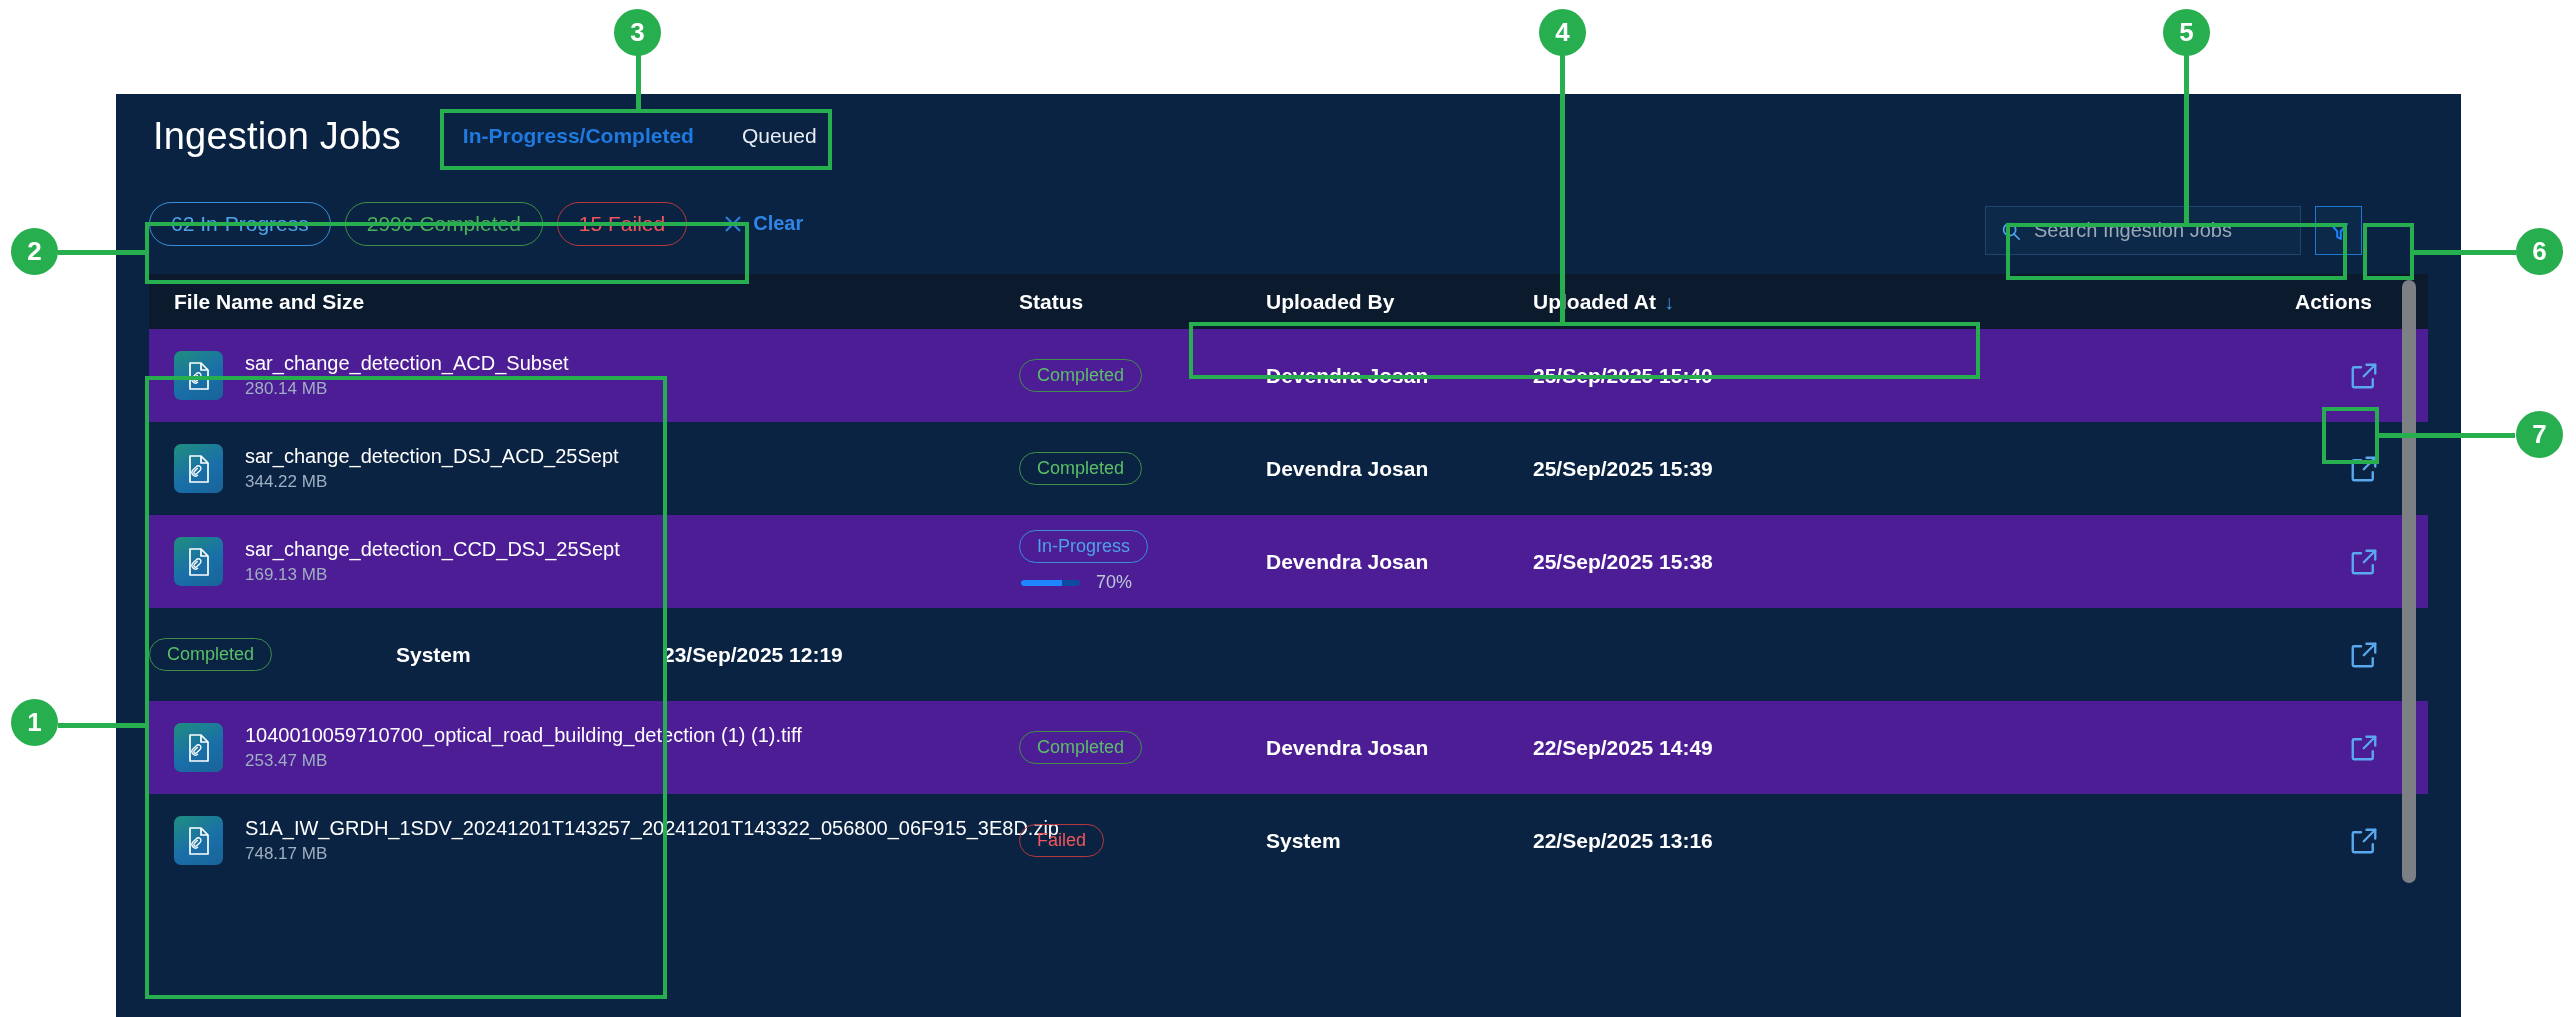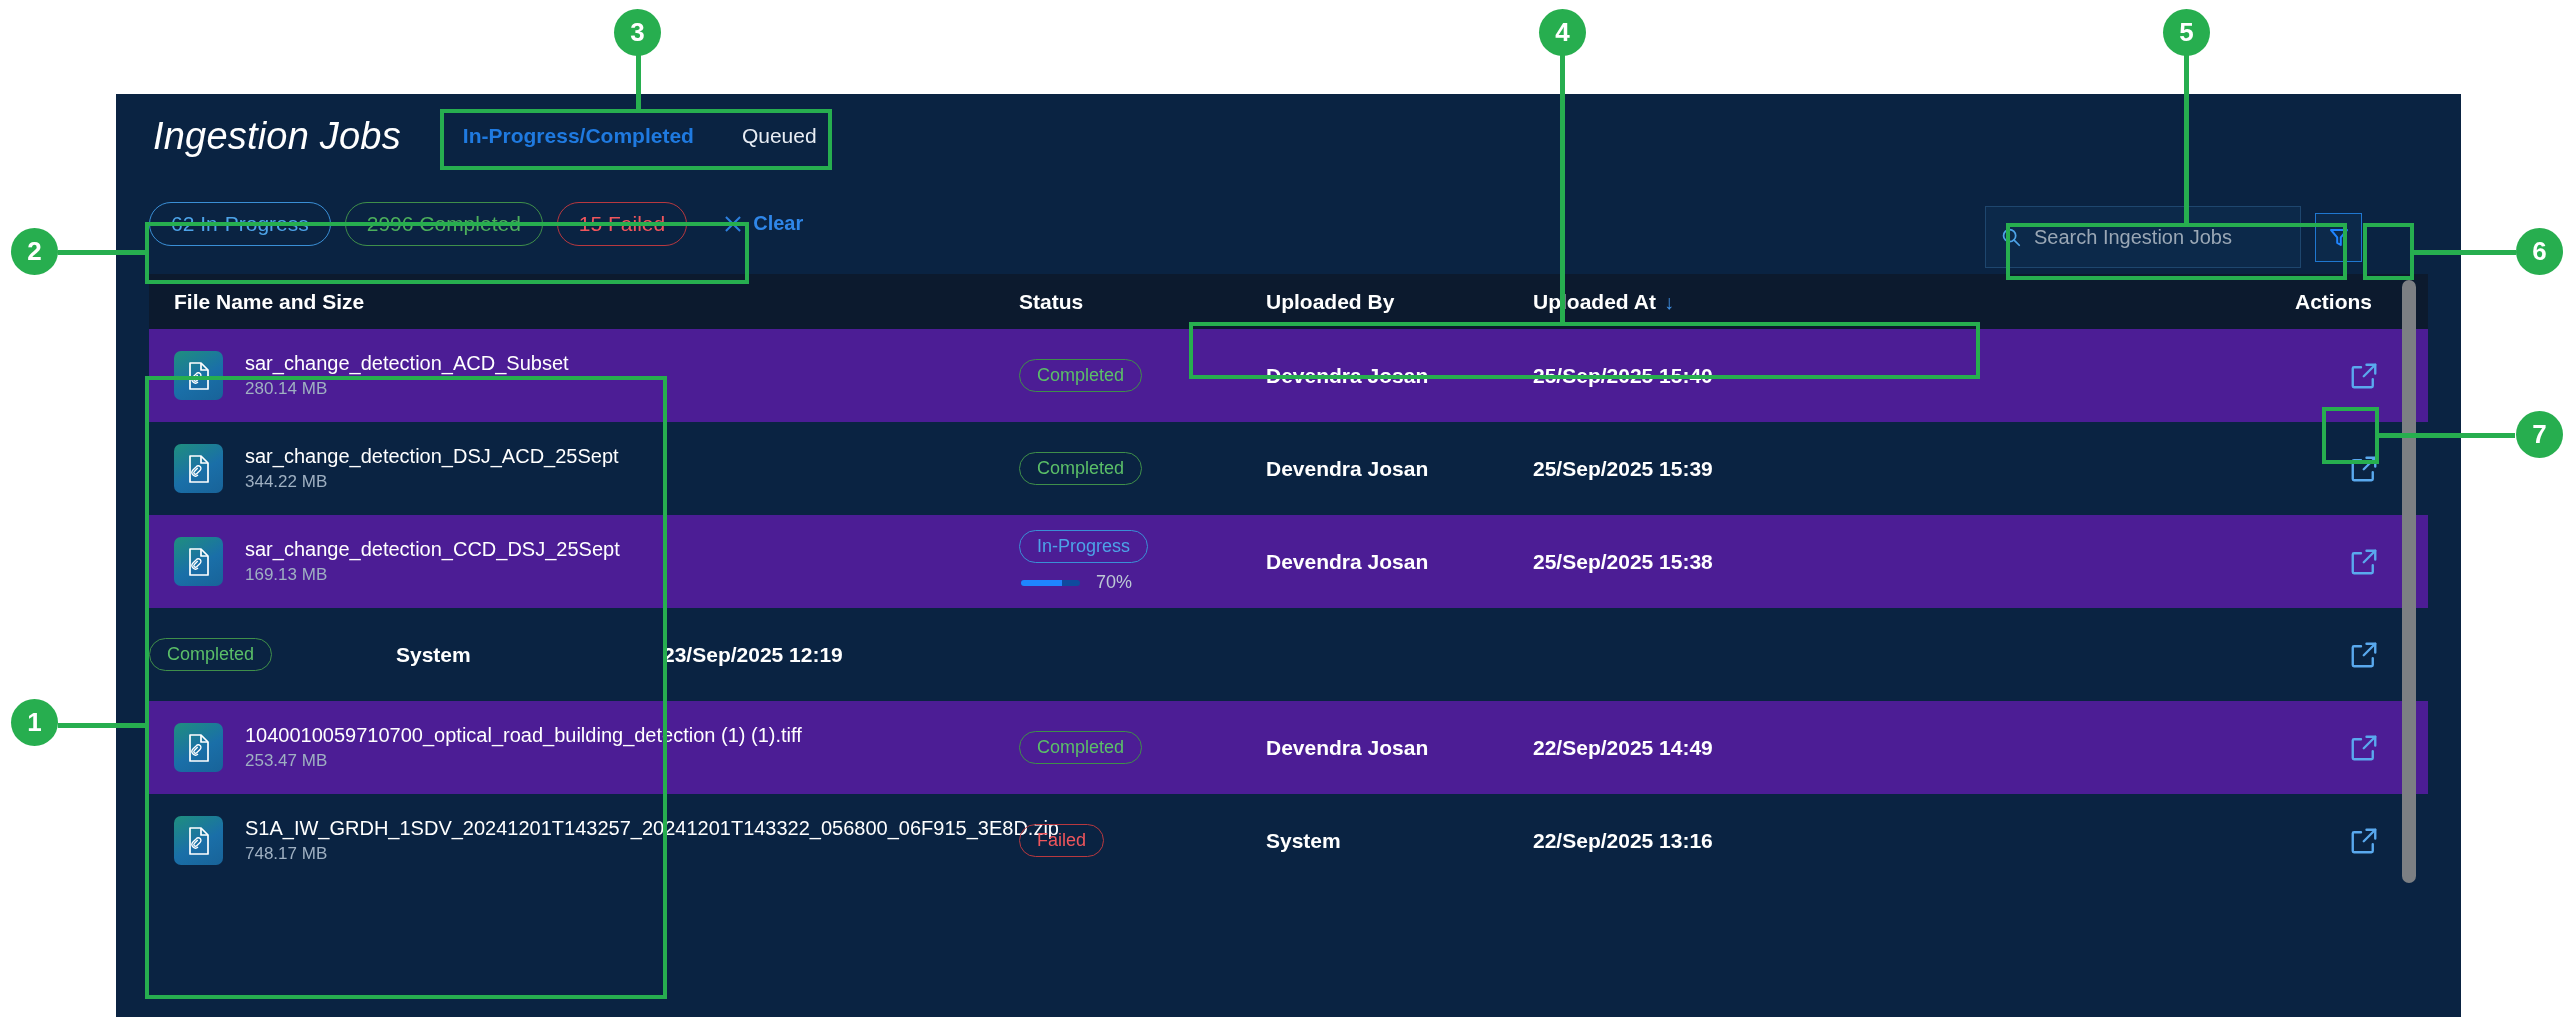--- a/index.html
+++ b/index.html
@@ -24,21 +24,20 @@
   .header-row {
     position: absolute; left: 0; top: 0;
     width: 100%; height: 84px;
     display: flex; align-items: center;
   }
   .page-title {
     margin-left: 37px;
     font-size: 38px; font-weight: 400; color: #ffffff;
     letter-spacing: 0.2px;
     line-height: 1;
-    font-style: italic;
   }
   .tabs {
     display: flex; align-items: center;
     margin-left: 38px; gap: 0;
   }
   .tab {
     font-size: 21px; font-weight: 700;
     padding: 14px 24px;
     cursor: pointer; white-space: nowrap;
   }
@@ -80,21 +79,21 @@
   }
   .clear-x::before { transform: rotate(45deg); }
   .clear-x::after  { transform: rotate(-45deg); }
 
   
   .search-wrap {
     position: absolute; right: 99px; top: 28px;
     display: flex; align-items: center; gap: 14px;
   }
   .search-box {
-    width: 316px; height: 62px;
+    width: 316px; height: 49px;
     border: 1.5px solid #1e466e;
     background: #0c294a;
     display: flex; align-items: center;
     padding: 0 14px; gap: 12px;
     cursor: text;
   }
   .search-icon { width: 22px; height: 22px; flex: 0 0 auto; }
   .search-input {
     background: transparent; border: none; outline: none;
     color: #ffffff; font-size: 20px;

